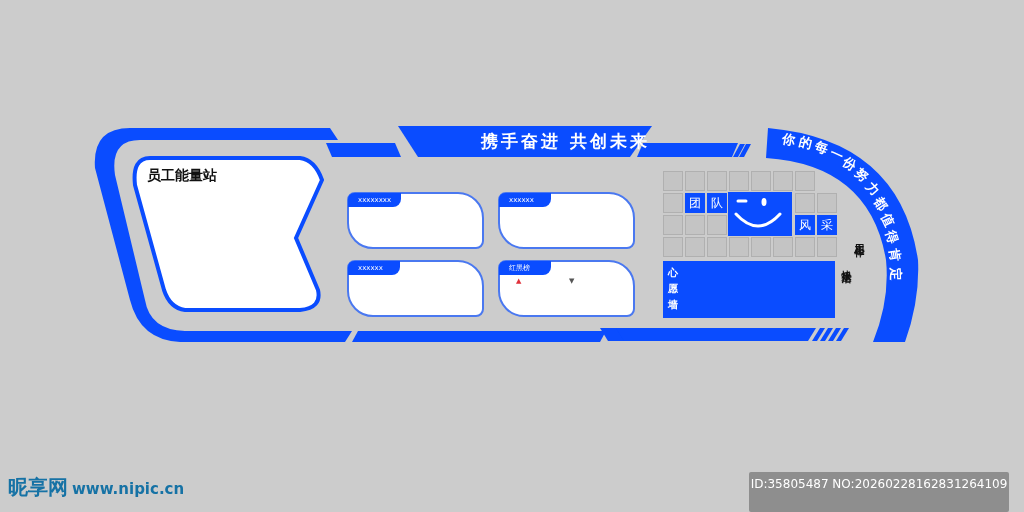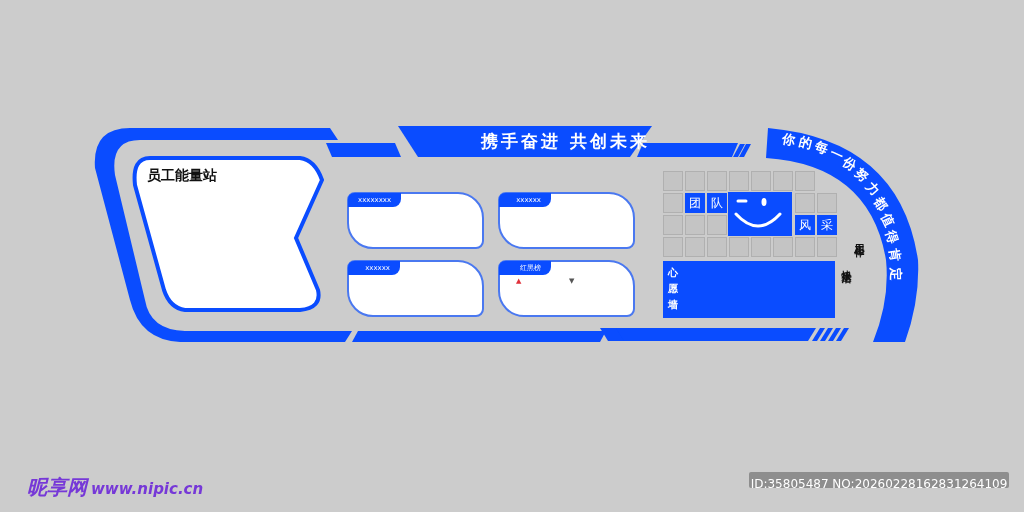--- a/index.html
+++ b/index.html
@@ -1,32 +1,32 @@
 <!DOCTYPE html>
 <html><head>
 <meta charset="utf-8">
 <style>
   html, body { margin:0; padding:0; }
   body { width:1024px; height:512px; background:#cccccc; position:relative; overflow:hidden; font-family:"DejaVu Sans", sans-serif; }
   .abs { position:absolute; }
   svg.bg { position:absolute; left:0; top:0; }
   .title-text { position:absolute; left:400px; top:128px; width:250px; text-align:right; color:#fff; font-weight:bold; font-size:17px; letter-spacing:3px; font-family:"DejaVu Serif", serif; line-height:26px; }
   .panel-title { position:absolute; left:147px; top:167px; font-size:14px; font-weight:bold; color:#111; }
-  .card { position:absolute; background:#fff; border:2px solid #4a78f0; border-radius:8px 26px 8px 26px; box-sizing:border-box;text-align:right; }
+  .card { position:absolute; background:#fff; border:2px solid #4a78f0; border-radius:8px 26px 8px 26px; box-sizing:border-box; }
   .card .tag { position:absolute; left:-1px; top:-1px; height:14px; padding:0 10px; background:#0a4cff; color:#fff; font-size:7px; line-height:14px; border-radius:6px 0 8px 0; min-width:32px; }
   .cell { position:absolute; width:20px; height:20px; background:#c4c4c4; border:1px solid #b0b0b0; box-sizing:border-box; }
   .bluecell { position:absolute; width:20px; height:20px; background:#0a4cff; color:#fff; font-size:12px; text-align:center; line-height:20px; }
   .smile { position:absolute; left:728px; top:192px; width:64px; height:44px; background:#0a4cff; }
   .wish { position:absolute; left:663px; top:261px; width:172px; height:57px; background:#0a4cff; }
   .wish-text { position:absolute; left:5px; top:4px; width:12px; color:#fff; font-size:10px; line-height:16px; font-weight:bold; }
   .vtext { position:absolute; writing-mode:vertical-rl; font-size:10px; font-weight:bold; color:#111; letter-spacing:1px; }
   .arc-char { position:absolute; color:#fff; font-size:13px; font-weight:bold; font-family:"DejaVu Serif", serif; }
-  .watermark { position:absolute; left:27px; top:474px; color:#6d28d9; font-size:20px; font-weight:bold; font-style:italic; opacity:0.9; }
+  .watermark { position:absolute; left:8px; top:474px; color:#0369a1; font-size:20px; font-weight:bold; opacity:0.9; }
   .watermark .url { font-size:15px; margin-left:4px; }
-  .idbox { position:absolute; left:749px; top:472px; width:260px; height:16px; background:#8e8e8e; border-radius:2px; color:#fff; font-size:12px; line-height:24px; text-align:center; font-family:"DejaVu Sans", sans-serif; }
+  .idbox { position:absolute; left:749px; top:472px; width:260px; height:40px; background:#8e8e8e; border-radius:2px; color:#fff; font-size:12px; line-height:24px; text-align:center; font-family:"DejaVu Sans", sans-serif; }
 </style>
 </head>
 <body>
 
 <svg class="bg" width="1024" height="512">
 
   <path d="M330,128 L130,128 Q92,128 95,168 L130,300 Q140,340 180,342 L345,342 L352,331 L185,331 Q150,330 145,300 L115,175 Q110,140 140,140 L338,140 Z" fill="#0a4cff"></path>
 
   <path d="M358,331 L606,331 L600,342 L352,342 Z" fill="#0a4cff"></path>
 

